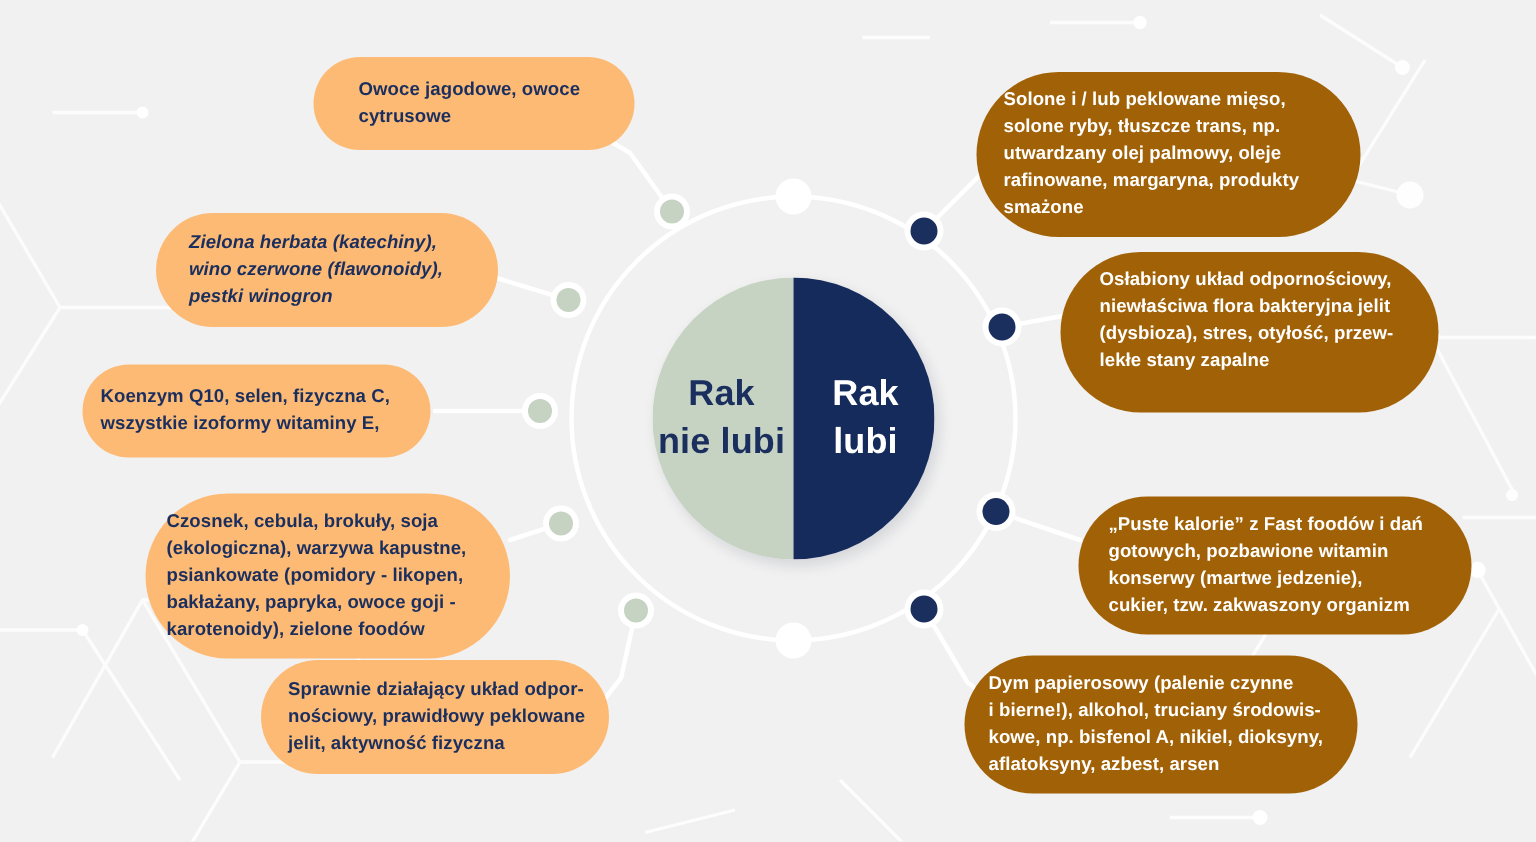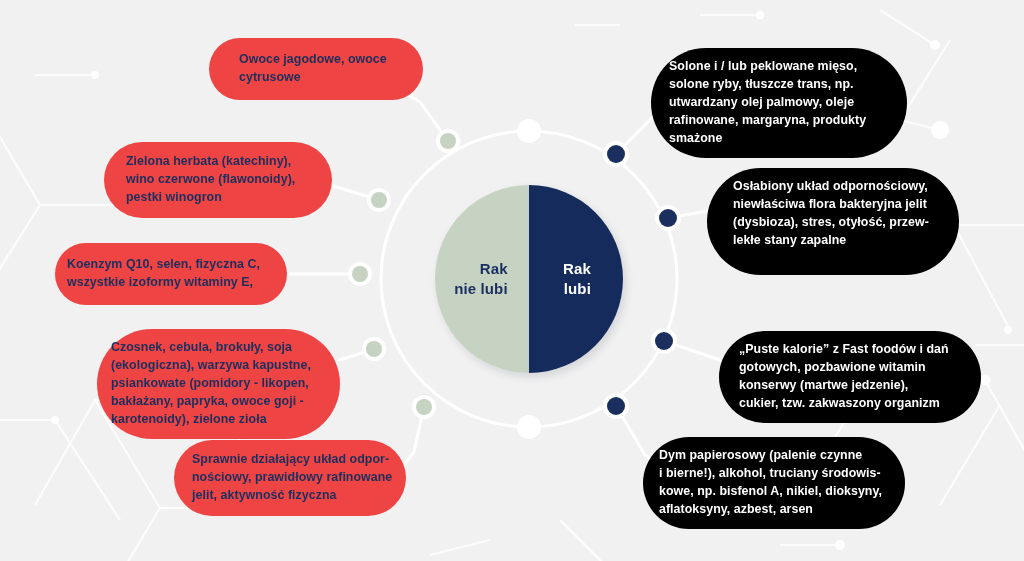--- a/index.html
+++ b/index.html
@@ -62,48 +62,48 @@
     background: #c6d3c3;
     color: #1b2f5e;
     padding-right: 2px;
   }
   .center-half.right {
     background: #152b5c;
     color: #ffffff;
     padding-left: 2px;
   }
   .center-label {
-    font-size: 15px;
+    font-size: 24px;
     font-weight: bold;
     line-height: 1.32;
-    text-align: right;
+    text-align: center;
     letter-spacing: 0.1px;
     white-space: pre-line;
   }
 
   
   .pill {
     position: absolute;
     z-index: 2;
     box-sizing: border-box;
     display: flex;
     align-items: center;
     border-radius: 999px;
     font-size: 12.4px;
     line-height: 1.45;
     font-weight: bold;
     letter-spacing: 0.05px;
     white-space: pre-line;
   }
   .pill.green {
-    background: #ef4444;
+    background: #fdba74;
     color: #1b2f5e;
   }
   .pill.navy {
-    background: #000000;
+    background: #a16207;
     color: #ffffff;
   }
   .pill-text {
     display: block;
     width: 100%;
   }
 </style>
 </head>
 <body>
 
@@ -203,32 +203,32 @@
     </div>
     <div class="center-half right">
       <span class="center-label">Rak
 lubi</span>
     </div>
   </div>
 
   <div id="pill-host">
       <div class="pill green" style="left: 209px; top: 38px; width: 214px; min-height: 62px; padding: 10px 18px 10px 30px;"><span class="pill-text">Owoce jagodowe, owoce
 cytrusowe</span></div>
-      <div class="pill green" style="left: 104px; top: 142px; width: 228px; min-height: 76px; padding: 10px 16px 10px 22px;"><span class="pill-text">Zielona herbata (katechiny),
+      <div class="pill green" style="left: 104px; top: 142px; width: 228px; min-height: 76px; padding: 10px 16px 10px 22px; font-style: italic;"><span class="pill-text">Zielona herbata (katechiny),
 wino czerwone (flawonoidy),
 pestki winogron</span></div>
       <div class="pill green" style="left: 55px; top: 243px; width: 232px; min-height: 62px; padding: 10px 12px;"><span class="pill-text">Koenzym Q10, selen, fizyczna C,
 wszystkie izoformy witaminy E,</span></div>
       <div class="pill green" style="left: 97px; top: 329px; width: 243px; min-height: 100px; padding: 10px 12px 10px 14px;"><span class="pill-text">Czosnek, cebula, brokuły, soja
 (ekologiczna), warzywa kapustne,
 psiankowate (pomidory - likopen,
 bakłażany, papryka, owoce goji -
-karotenoidy), zielone zioła</span></div>
+karotenoidy), zielone foodów</span></div>
       <div class="pill green" style="left: 174px; top: 440px; width: 232px; min-height: 76px; padding: 10px 12px 10px 18px;"><span class="pill-text">Sprawnie działający układ odpor-
-nościowy, prawidłowy rafinowane
+nościowy, prawidłowy peklowane
 jelit, aktywność fizyczna</span></div>
       <div class="pill navy" style="left: 651px; top: 48px; width: 256px; min-height: 100px; padding: 10px 14px 10px 18px;"><span class="pill-text">Solone i / lub peklowane mięso,
 solone ryby, tłuszcze trans, np.
 utwardzany olej palmowy, oleje
 rafinowane, margaryna, produkty
 smażone</span></div>
       <div class="pill navy" style="left: 707px; top: 168px; width: 252px; min-height: 84px; padding: 10px 14px 25px 26px;"><span class="pill-text">Osłabiony układ odpornościowy,
 niewłaściwa flora bakteryjna jelit
 (dysbioza), stres, otyłość, przew-
 lekłe stany zapalne</span></div>

